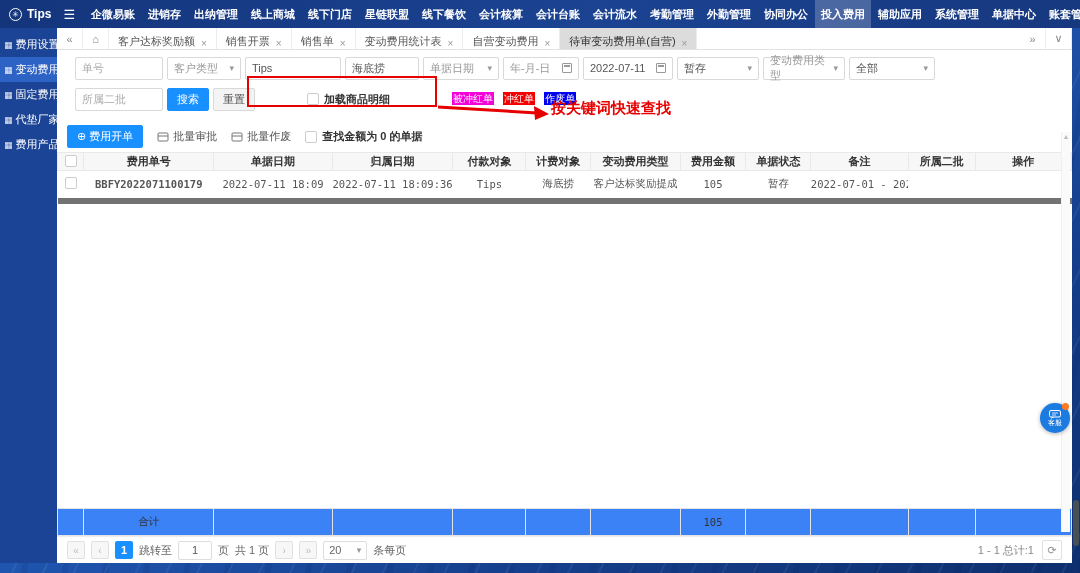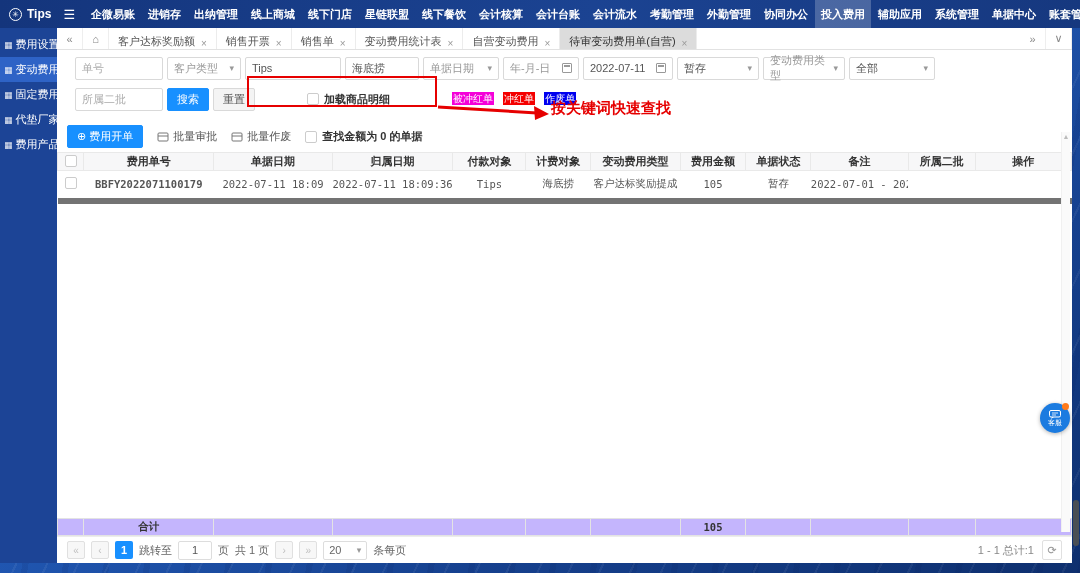--- a/index.html
+++ b/index.html
@@ -115,22 +115,22 @@
   .link{ color:#2f54d1; font-weight:bold; cursor:pointer; }
   .tbl-body-empty{ flex:1; background:#fff; position:relative; }
 
   
   .tscroll{ position:absolute; right:2px; top:104px; width:9px; height:400px;
     background:#fafafa; border-left:1px solid #f0f0f0; z-index:3;
     display:flex; justify-content:center; }
   .tscroll .arr{ color:#bbb; font-size:7px; margin-top:1px; }
 
   
-  .sum-tbl td{ background:#c4b5fd; border:1px solid #e3e3e3; border-left:none;
-    height:17px; color:#333;font-weight:bold; }
+  .sum-tbl td{ background:#3b82f6; border:1px solid #e3e3e3; border-left:none;
+    height:27px; color:#333; }
   .sum-tbl td:first-child{ border-left:1px solid #e3e3e3; }
 
   
   .pager{ height:27px; border-top:1px solid #ececec; display:flex; align-items:center;
     gap:6px; padding:0 10px; flex-shrink:0; background:#fff; color:#666; }
   .pg-btn{ width:18px; height:18px; border:1px solid #e0e0e0; border-radius:2px;
     background:#f7f7f7; color:#c0c0c0; display:flex; align-items:center;
     justify-content:center; font-size:10px; cursor:pointer; }
   .pg-cur{ width:18px; height:18px; border-radius:2px; background:#1890ff; color:#fff;
     display:flex; align-items:center; justify-content:center; font-weight:bold; cursor:pointer; }

